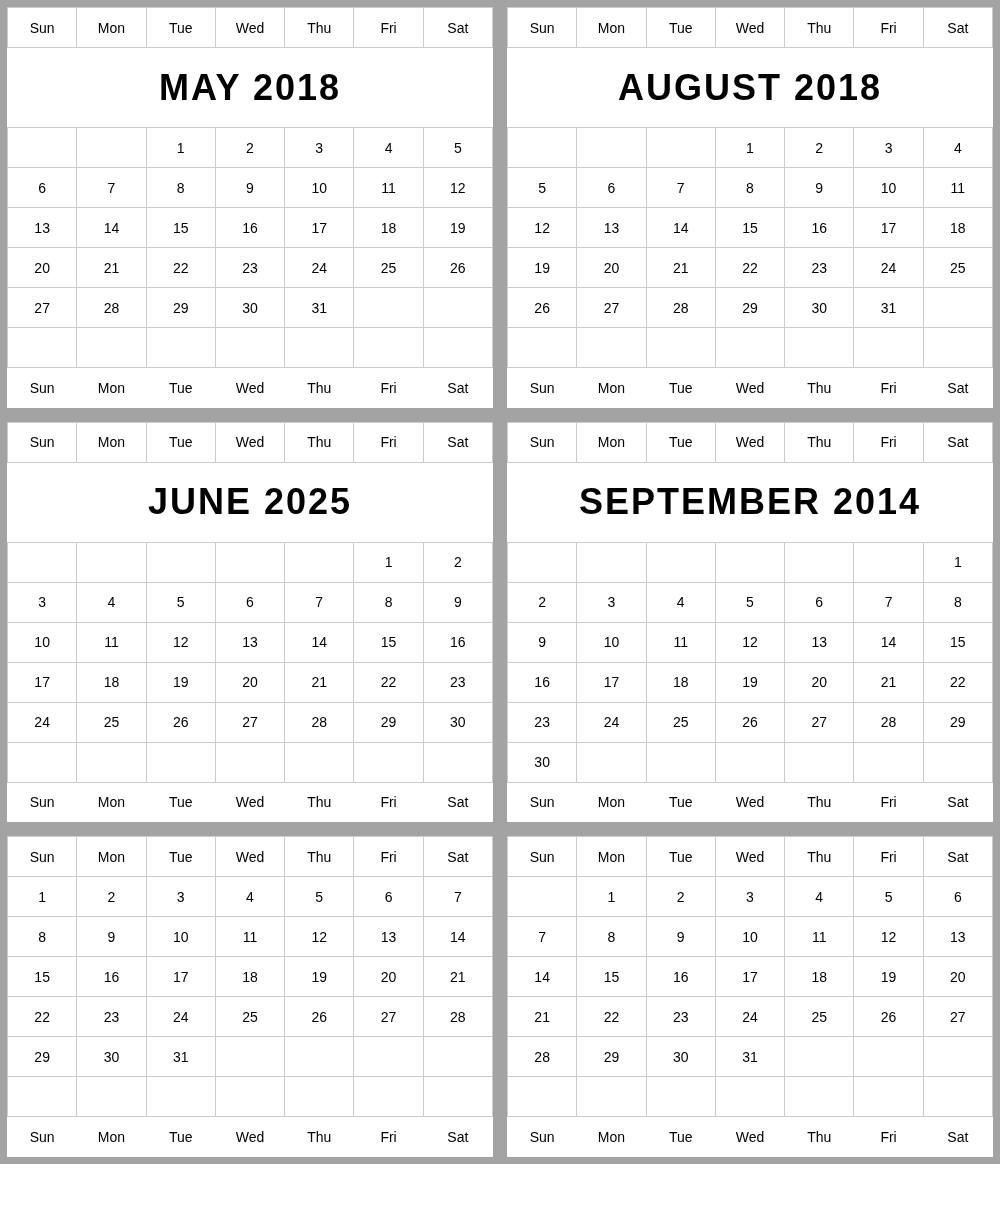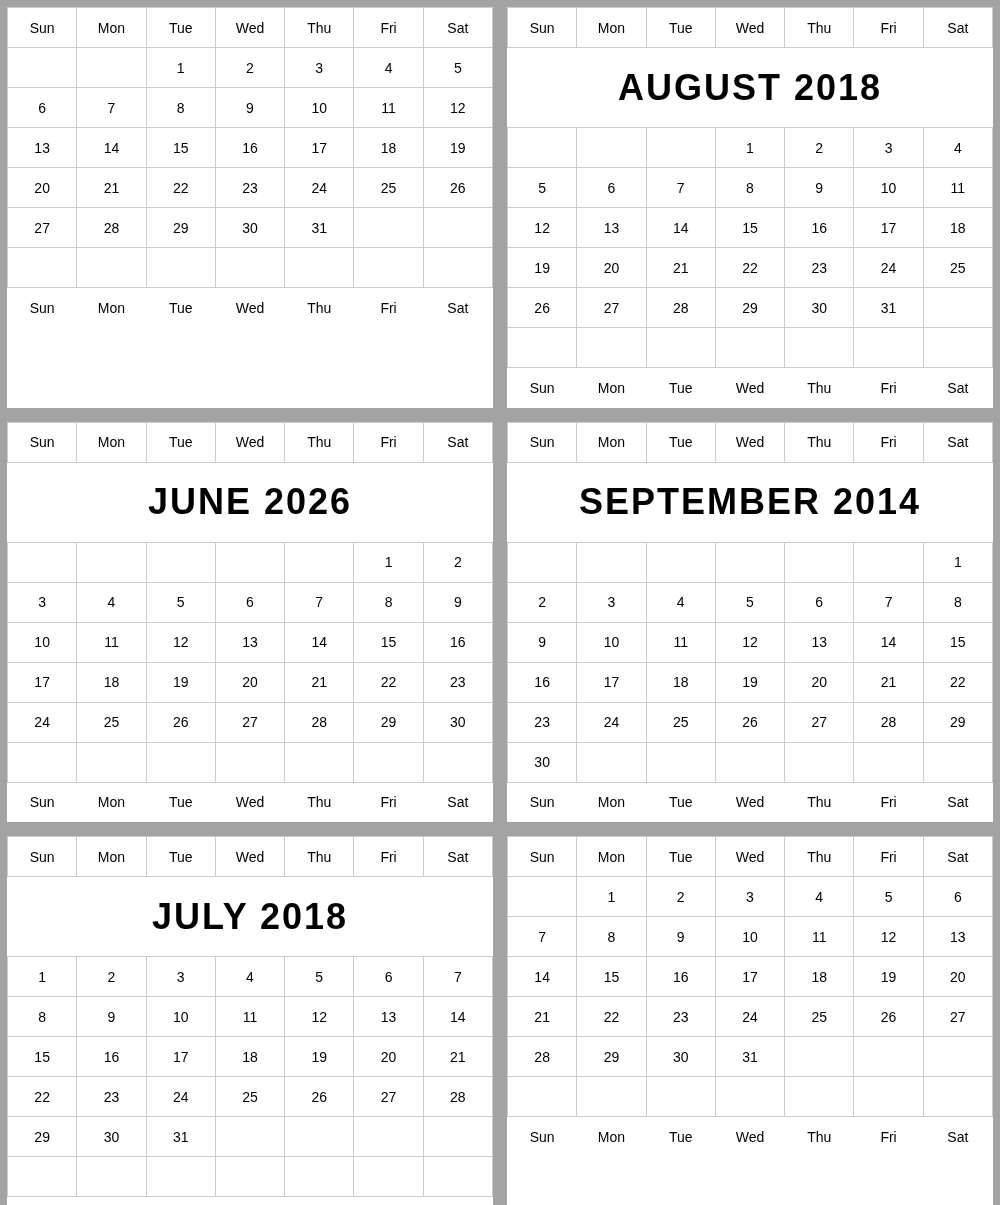--- a/index.html
+++ b/index.html
@@ -79,20 +79,23 @@
               <th>Sun</th>
               <th>Mon</th>
               <th>Tue</th>
               <th>Wed</th>
               <th>Thu</th>
               <th>Fri</th>
               <th>Sat</th>
             </tr>
           </thead>
           <tbody>
+            <tr class="month-title-row">
+              <td colspan="7"><span class="month-title">MAY 2018</span></td>
+            </tr>
             <tr>
               <td></td>
               <td></td>
               <td>1</td>
               <td>2</td>
               <td>3</td>
               <td>4</td>
               <td>5</td>
             </tr>
             <tr>
@@ -243,21 +246,21 @@
               <th>Mon</th>
               <th>Tue</th>
               <th>Wed</th>
               <th>Thu</th>
               <th>Fri</th>
               <th>Sat</th>
             </tr>
           </thead>
           <tbody>
             <tr class="month-title-row">
-              <td colspan="7"><span class="month-title">JUNE 2026</span></td>
+              <td colspan="7"><span class="month-title">JUNE 2025</span></td>
             </tr>
             <tr>
               <td></td>
               <td></td>
               <td></td>
               <td></td>
               <td></td>
               <td>1</td>
               <td>2</td>
             </tr>
@@ -408,23 +411,20 @@
               <th>Sun</th>
               <th>Mon</th>
               <th>Tue</th>
               <th>Wed</th>
               <th>Thu</th>
               <th>Fri</th>
               <th>Sat</th>
             </tr>
           </thead>
           <tbody>
-            <tr class="month-title-row">
-              <td colspan="7"><span class="month-title">JULY 2018</span></td>
-            </tr>
             <tr>
               <td>1</td>
               <td>2</td>
               <td>3</td>
               <td>4</td>
               <td>5</td>
               <td>6</td>
               <td>7</td>
             </tr>
             <tr>

